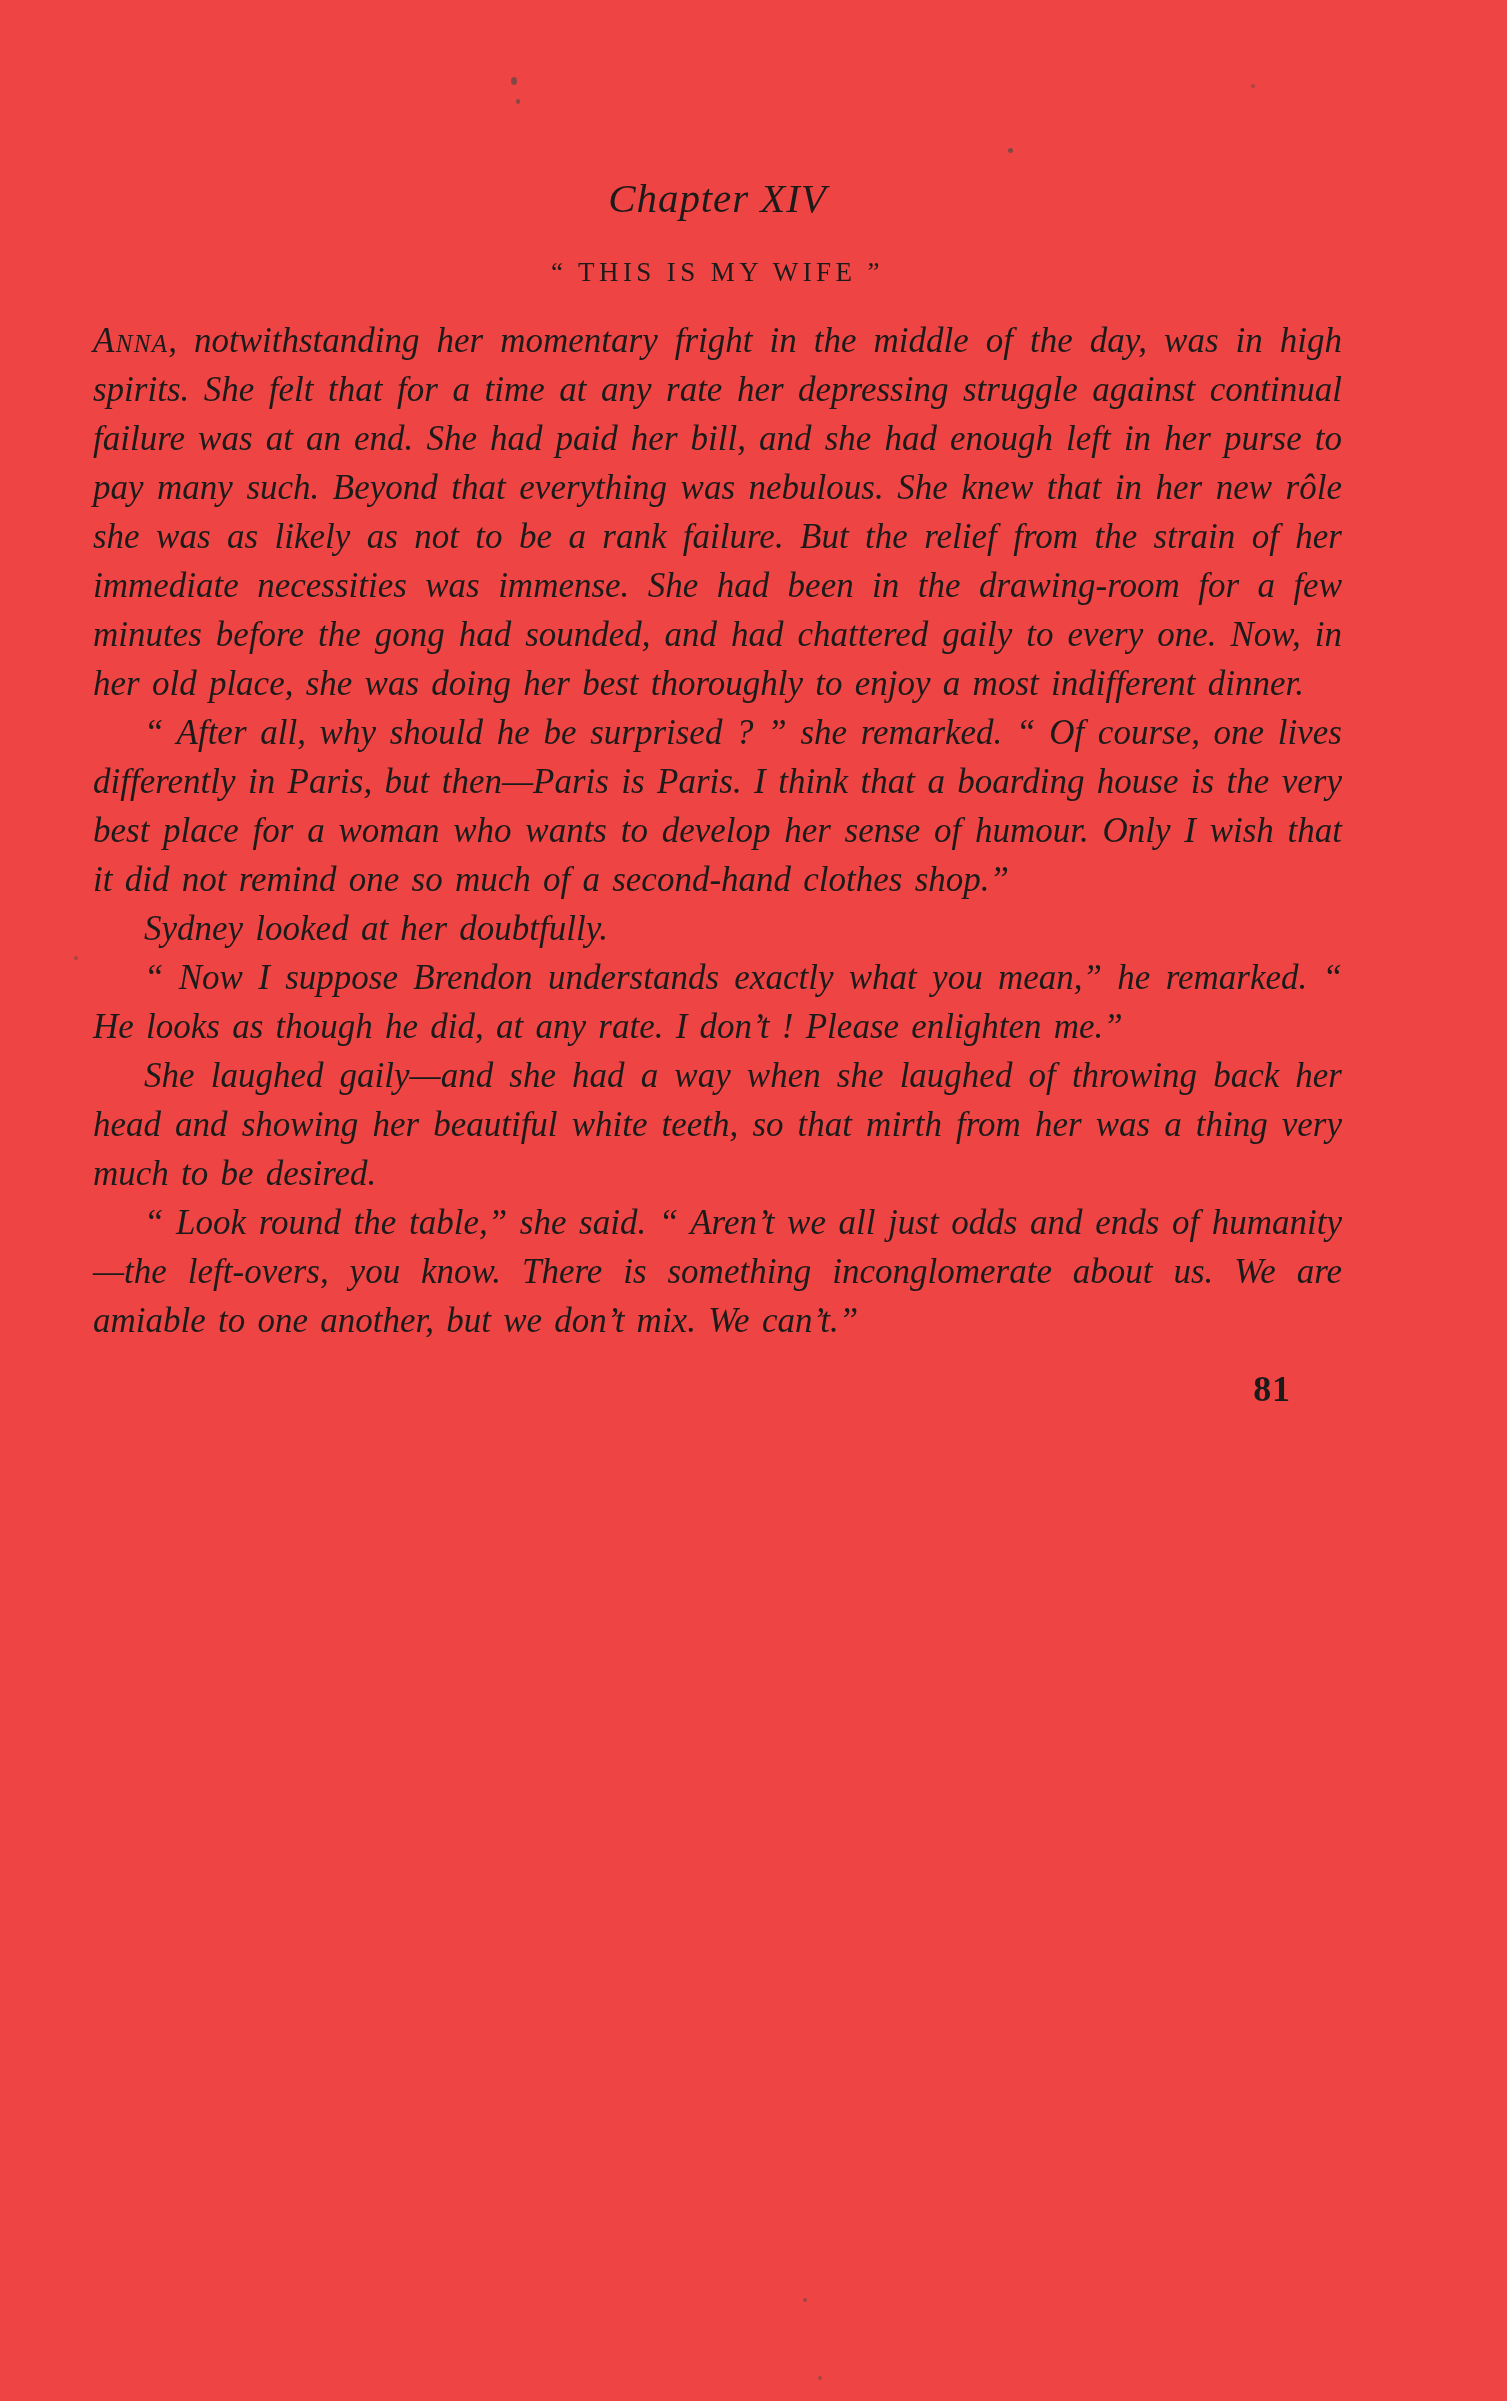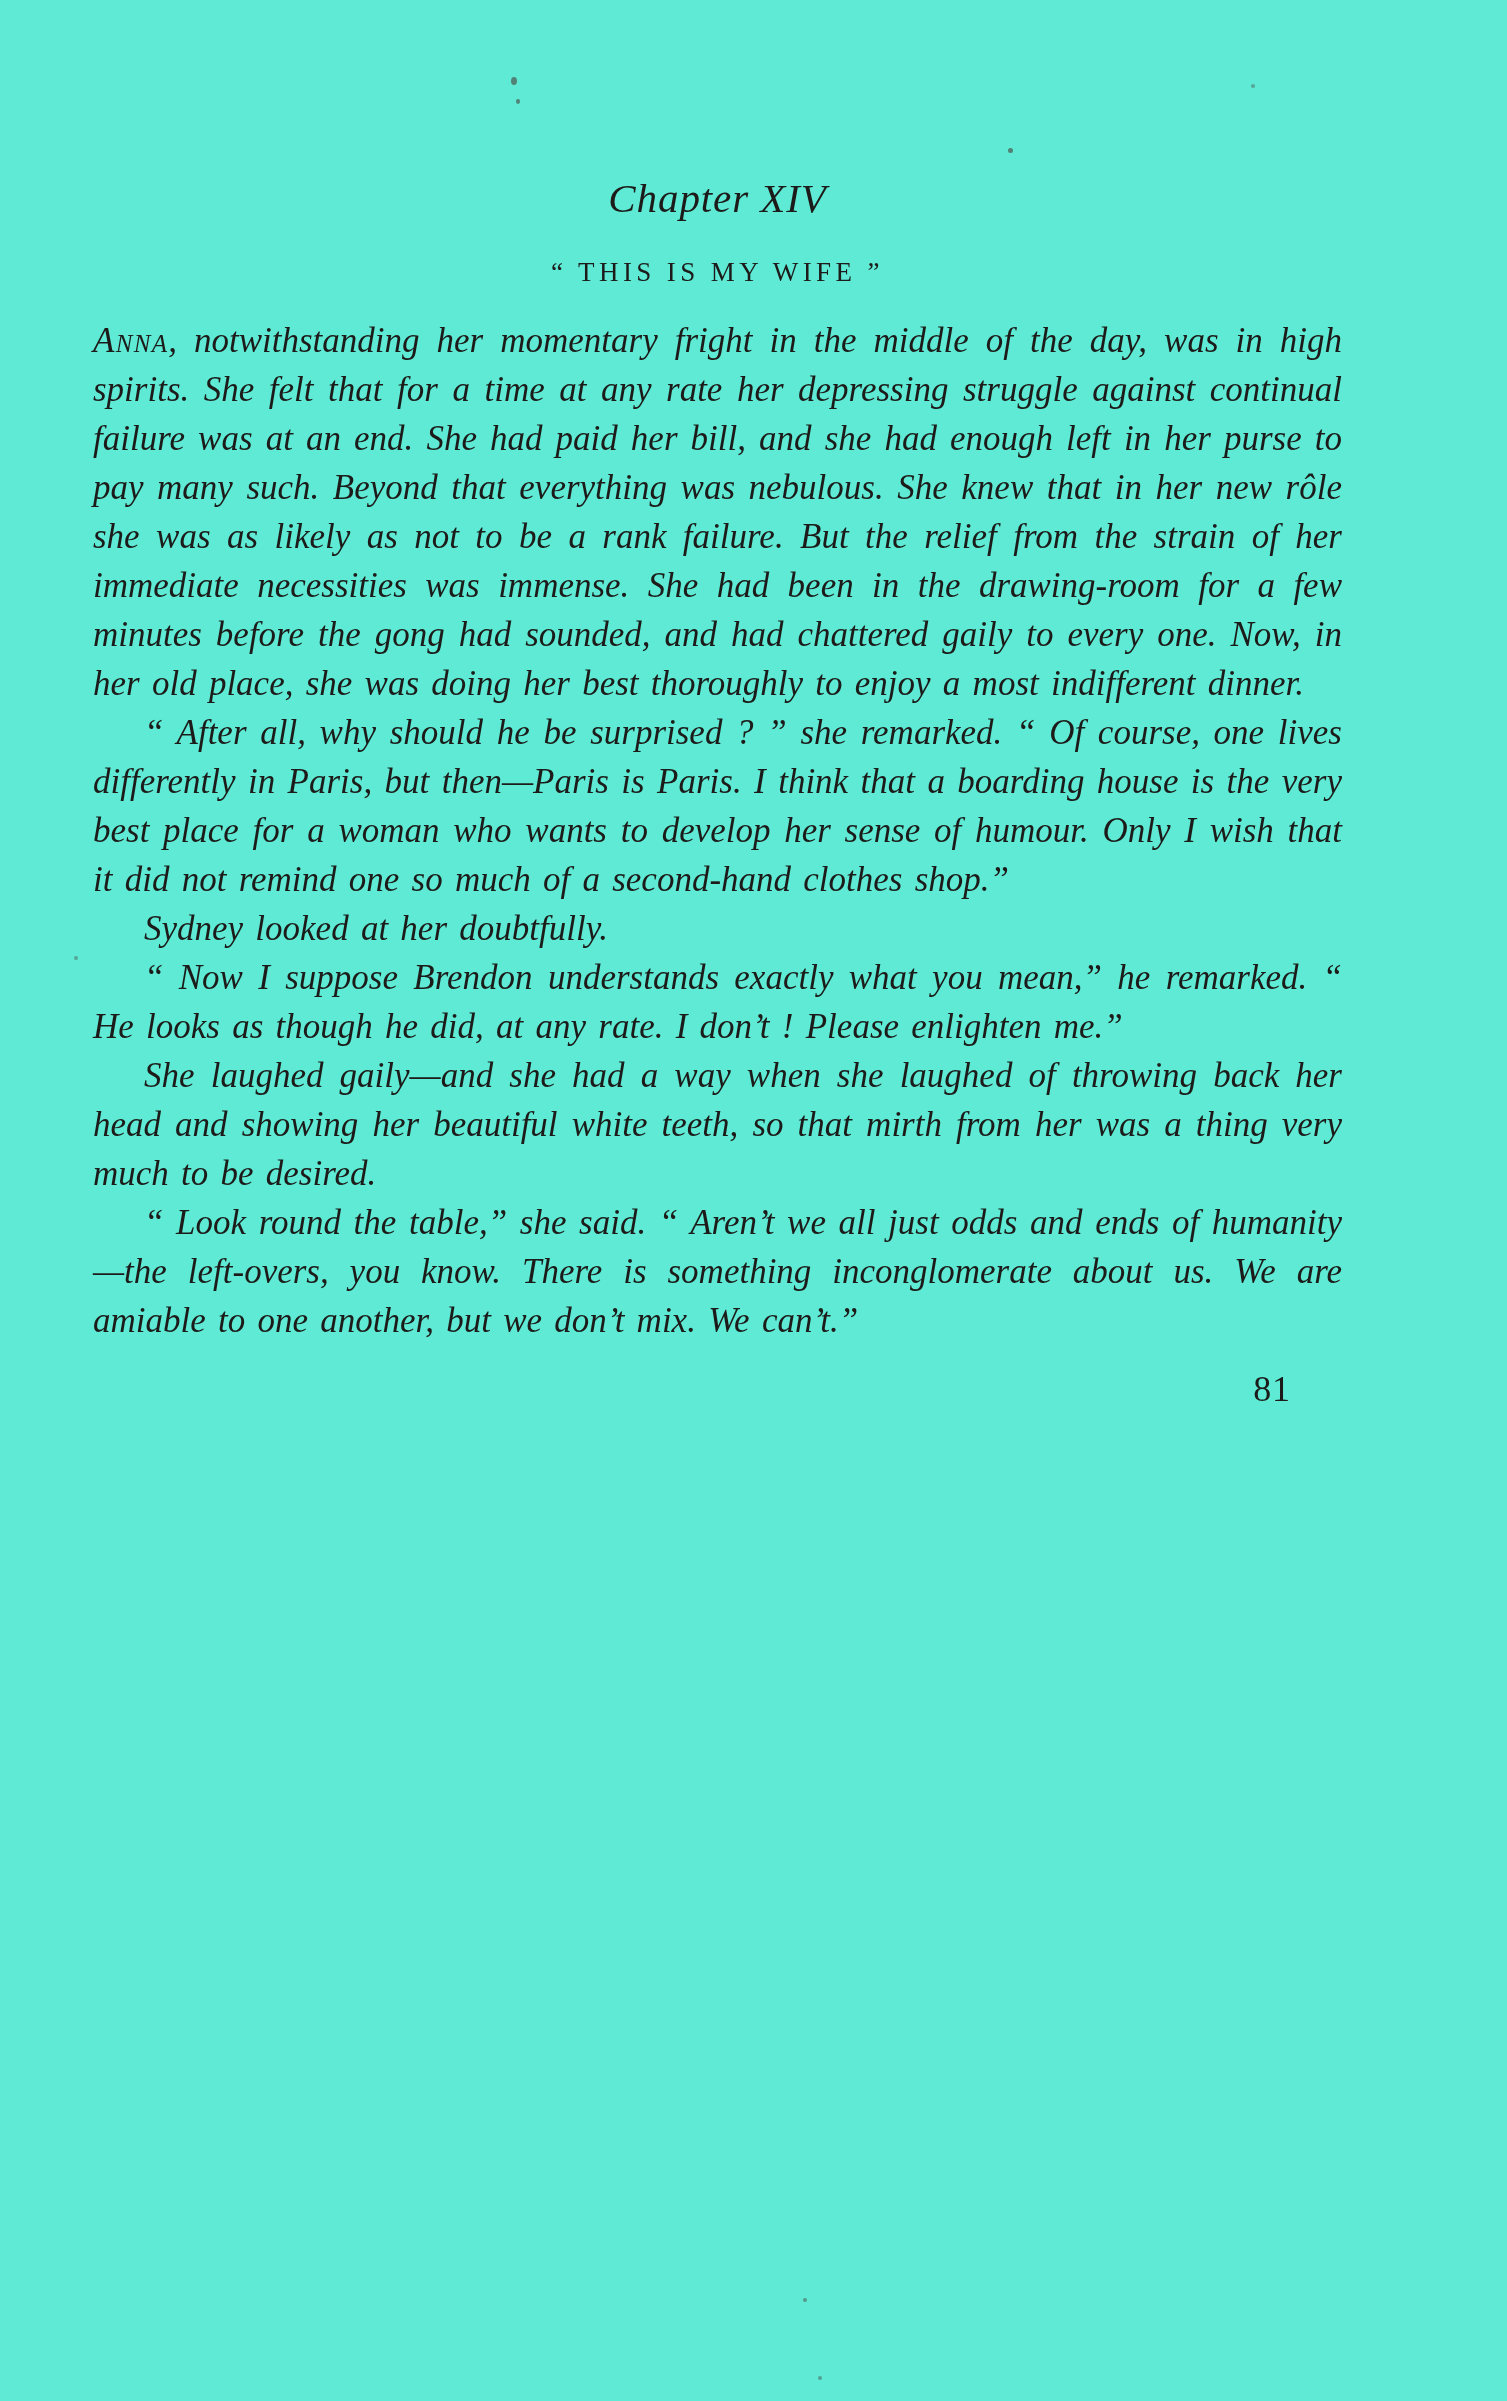--- a/index.html
+++ b/index.html
@@ -5,21 +5,21 @@
   html, body {
     margin: 0;
     padding: 0;
     background: #e8e6df;
   }
   .page {
     position: relative;
     width: 1507px;
     height: 2401px;
     margin: 0 auto;
-    background: #5eead4;
+    background: #ef4444;
     box-sizing: border-box;
     padding: 174px 165px 0 93px;
     font-family: "Liberation Serif", serif;
     color: #1c1b19;
     overflow: hidden;
   }
   .chapter-title {
     margin: 0 0 35px 0;
     text-align: center;
     font-style: italic;
@@ -50,21 +50,21 @@
   }
   .smallcaps {
     font-variant: small-caps;
     letter-spacing: 1.3px;
   }
   .page-number {
     margin-top: 23px;
     padding-right: 51px;
     text-align: right;
     font-size: 36px;
-    font-weight: normal;
+    font-weight: bold;
     letter-spacing: 0.9px;
   }
   
   .speck {
     position: absolute;
     background: #4a4944;
     border-radius: 50%;
     opacity: 0.65;
   }
   .speck.s1 { left: 511px; top: 77px;  width: 6.2px; height: 8px; }

